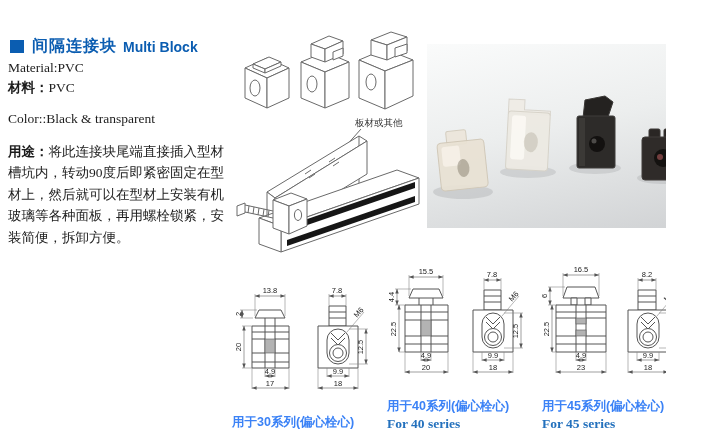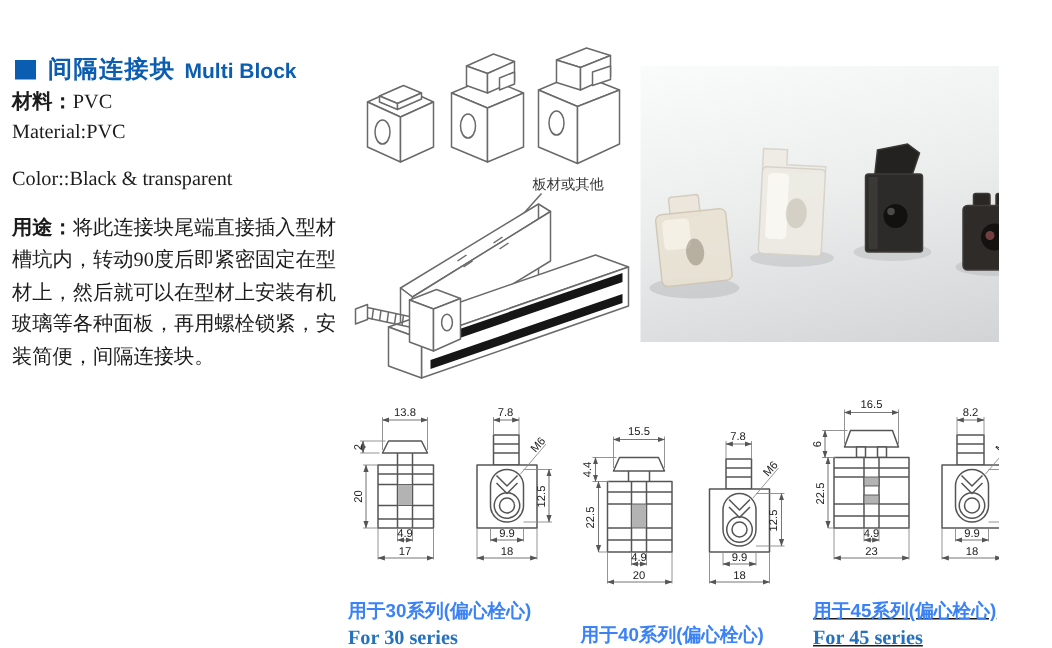--- a/index.html
+++ b/index.html
@@ -25,21 +25,21 @@
   .asm-svg{position:absolute;left:233px;top:112px;}
   .ln{fill:none;stroke:#6a6a6a;stroke-width:1;stroke-linejoin:round;}
   .lnw{fill:#ffffff;stroke:#6a6a6a;stroke-width:1;stroke-linejoin:round;}
   .asm-label{font-family:"Liberation Sans","DejaVu Sans",sans-serif;font-size:9.5px;fill:#333;}
   
   .photo{position:absolute;left:427px;top:44px;width:272px;height:184px;
          background:linear-gradient(168deg,#fafbfb 0%,#eceeee 45%,#d0d2d4 100%);}
   
   .drawrow{position:absolute;left:230px;top:260px;display:flex;align-items:flex-end;}
   .dgroup{width:155px;}
-  .dgroup.g3{width:161px;text-decoration:underline;}
+  .dgroup.g3{width:161px;}
   .dl{stroke:#777;stroke-width:0.7;fill:none;}
   .xl{stroke:#888;stroke-width:0.6;fill:none;}
   .pl{fill:none;stroke:#555;stroke-width:1;stroke-linejoin:round;}
   .plf{fill:#fff;stroke:#555;stroke-width:1;stroke-linejoin:round;}
   .gry{fill:#b3b3b3;stroke:#555;stroke-width:0.6;}
   .dt{font-family:"Liberation Sans","DejaVu Sans",sans-serif;font-size:7.5px;fill:#222;}
   .lbl-zh{font-family:"Liberation Sans","DejaVu Sans",sans-serif;font-weight:bold;
           font-size:12.5px;color:#3b82f6;margin:2px 0 1px 2px;}
   .lbl-en{font-weight:bold;font-size:13.5px;color:#2471bd;margin-left:2px;}
 </style>
@@ -56,26 +56,26 @@
 
 <div class="page">
 
   <div class="hdr">
     <span class="bullet"></span>
     <span class="title-zh">间隔连接块</span>
     <span class="title-en">Multi Block</span>
   </div>
 
   <div class="left">
+    <p>Material:PVC</p>
     <p><span class="zh-label">材料：</span><span>PVC</span></p>
-    <p>Material:PVC</p>
     <div class="gap-m"></div>
     <p>Color::Black &amp; transparent</p>
     <div class="gap-m"></div>
-    <p class="usage-zh"><span class="zh-label">用途：</span><span>将此连接块尾端直接插入型材槽坑内，转动90度后即紧密固定在型材上，然后就可以在型材上安装有机玻璃等各种面板，再用螺栓锁紧，安装简便，间隔连接块。</span></p>
+    <p class="usage-zh"><span class="zh-label">用途：</span><span>将此连接块尾端直接插入型材槽坑内，转动90度后即紧密固定在型材上，然后就可以在型材上安装有机玻璃等各种面板，再用螺栓锁紧，安装简便，拆卸方便。</span></p>
     <div class="gap-s"></div>
   </div>
 
   <svg class="iso-svg" width="186" height="90" viewBox="0 0 186 90">
 
     <g>
       <polygon class="lnw" points="8,44 30,34 52,44 30,54"></polygon>
       <polygon class="lnw" points="8,44 30,54 30,84 8,74"></polygon>
       <polygon class="lnw" points="30,54 52,44 52,74 30,84"></polygon>
       <polygon class="lnw" points="16,40 32,33 44,38 28,45"></polygon>
@@ -250,21 +250,20 @@
         <line class="xl" x1="97" y1="92" x2="97" y2="101"></line>
           <line class="xl" x1="119" y1="92" x2="119" y2="101"></line>
         <line class="dl" x1="97" y1="100" x2="119" y2="100" marker-start="url(#ar)" marker-end="url(#ar)"></line>
         <text class="dt" x="108" y="98" text-anchor="middle">9.9</text>
         <line class="xl" x1="88" y1="92" x2="88" y2="113"></line>
           <line class="xl" x1="128" y1="92" x2="128" y2="113"></line>
         <line class="dl" x1="88" y1="112" x2="128" y2="112" marker-start="url(#ar)" marker-end="url(#ar)"></line>
         <text class="dt" x="108" y="110" text-anchor="middle">18</text>
       </svg>
       <div class="lbl-zh">用于30系列(偏心栓心)</div>
-      <div class="lbl-en">For 30 series</div>
     </div>
 
     <div class="dgroup">
       <svg width="155" height="132" viewBox="0 0 155 132">
         <polygon class="plf" points="24,38 58,38 54,29 28,29"></polygon>
         <line class="pl" x1="34" y1="38" x2="34" y2="45"></line>
           <line class="pl" x1="48" y1="38" x2="48" y2="45"></line>
         <rect class="plf" x="20" y="45" width="43" height="47"></rect>
         <line class="pl" x1="20" y1="52" x2="63" y2="52"></line>
           <line class="pl" x1="20" y1="84" x2="63" y2="84"></line>
@@ -316,20 +315,21 @@
         <line class="xl" x1="97" y1="92" x2="97" y2="101"></line>
           <line class="xl" x1="119" y1="92" x2="119" y2="101"></line>
         <line class="dl" x1="97" y1="100" x2="119" y2="100" marker-start="url(#ar)" marker-end="url(#ar)"></line>
         <text class="dt" x="108" y="98" text-anchor="middle">9.9</text>
         <line class="xl" x1="88" y1="92" x2="88" y2="113"></line>
           <line class="xl" x1="128" y1="92" x2="128" y2="113"></line>
         <line class="dl" x1="88" y1="112" x2="128" y2="112" marker-start="url(#ar)" marker-end="url(#ar)"></line>
         <text class="dt" x="108" y="110" text-anchor="middle">18</text>
       </svg>
       <div class="lbl-zh">用于40系列(偏心栓心)</div>
+      <div class="lbl-en">For 40 series</div>
     </div>
 
     <div class="dgroup g3">
       <svg width="161" height="132" viewBox="0 0 161 132">
         <polygon class="plf" points="23,38 59,38 55,27 27,27"></polygon>
         <rect class="plf" x="31" y="38" width="6" height="7"></rect>
           <rect class="plf" x="45" y="38" width="6" height="7"></rect>
         <rect class="plf" x="16" y="45" width="50" height="47"></rect>
         <line class="pl" x1="16" y1="52" x2="66" y2="52"></line>
           <line class="pl" x1="16" y1="84" x2="66" y2="84"></line>

